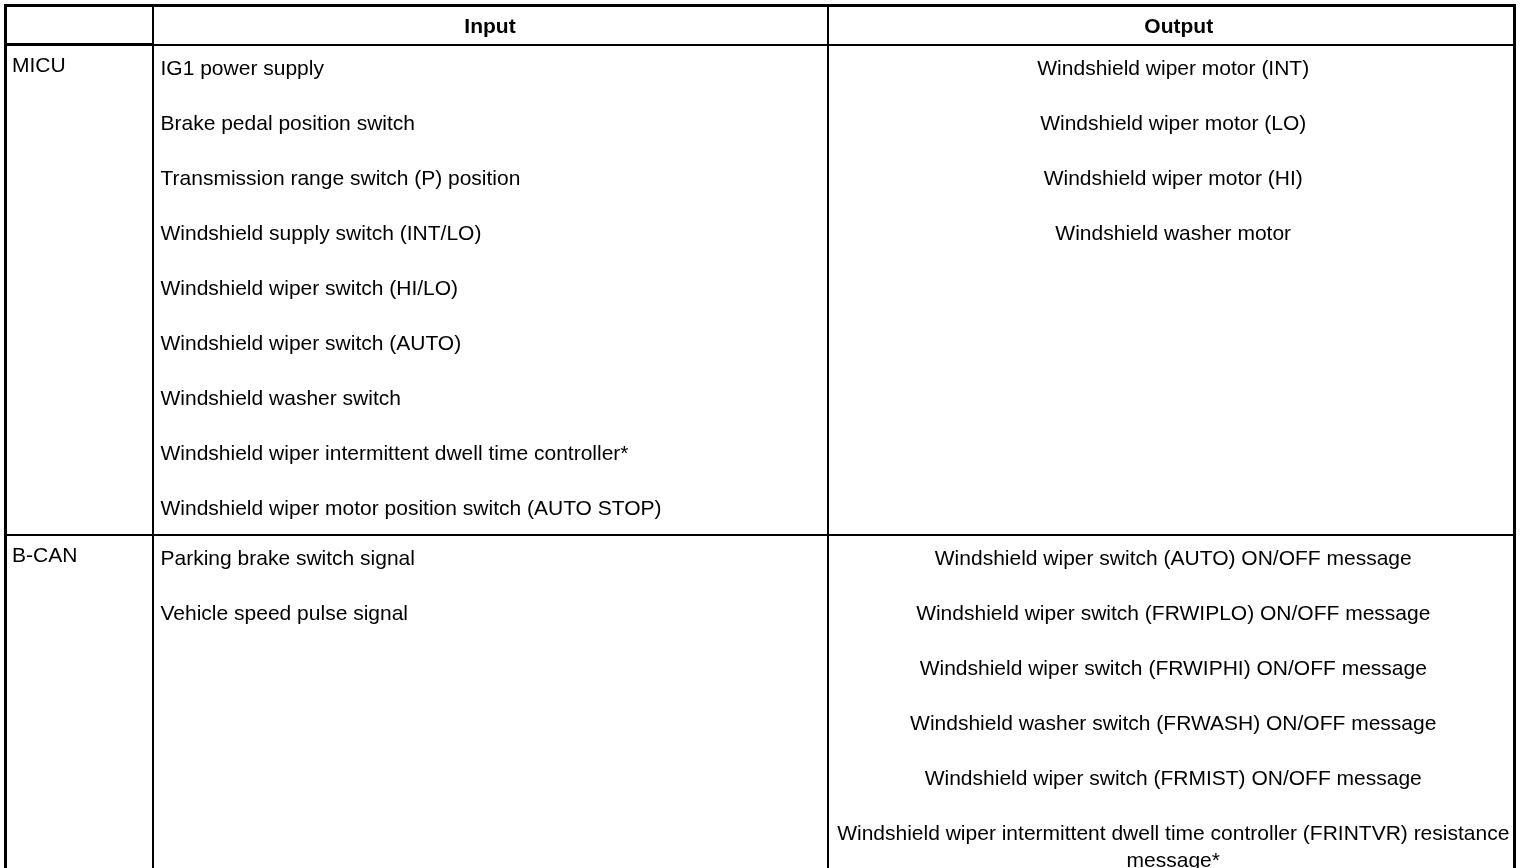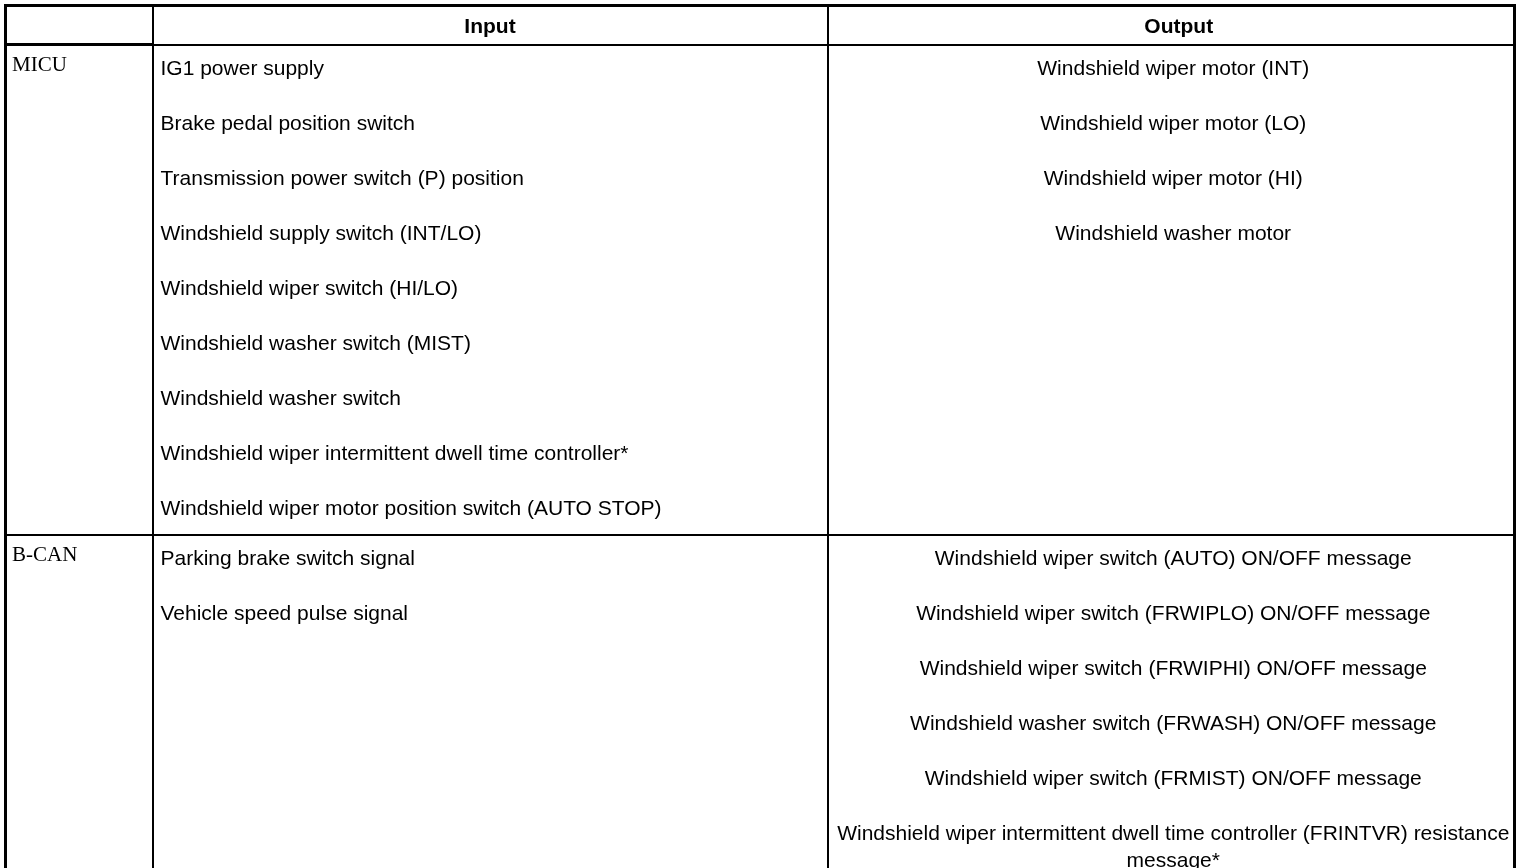--- a/index.html
+++ b/index.html
@@ -84,21 +84,21 @@
     margin: 0 0 28px 0;
     padding: 0;
     font-size: 21px;
     line-height: 27px;
   }
   ul.entry-list li:last-child { margin-bottom: 0; }
 
   
   table.io-table { border-width: 3px; }
   table.io-table thead th:first-child { border-left-width: 3px; }
-  table.io-table tbody td:first-child { border-left-width: 3px; font-family: Liberation Serif, serif; }
+  table.io-table tbody td:first-child { border-left-width: 3px; }
   table.io-table thead th:last-child { border-right-width: 3px; padding-left: 16px; }
   table.io-table tbody td:last-child { border-right-width: 3px; text-align: center; }
   table.io-table tbody tr:last-child td { border-bottom-width: 3px; }
   table.io-table thead th { border-top-width: 3px; }
 </style>
 </head>
 <body>
 
 <div class="sheet">
 
@@ -119,24 +119,24 @@
 
     <tbody>
 
       <tr class="row-micu">
         <td class="module-cell">MICU</td>
 
         <td class="list-cell">
           <ul class="entry-list">
             <li>IG1 power supply</li>
             <li>Brake pedal position switch</li>
-            <li>Transmission power switch (P) position</li>
+            <li>Transmission range switch (P) position</li>
             <li>Windshield supply switch (INT/LO)</li>
             <li>Windshield wiper switch (HI/LO)</li>
-            <li>Windshield washer switch (MIST)</li>
+            <li>Windshield wiper switch (AUTO)</li>
             <li>Windshield washer switch</li>
             <li>Windshield wiper intermittent dwell time controller*</li>
             <li>Windshield wiper motor position switch (AUTO STOP)</li>
           </ul>
         </td>
 
         <td class="list-cell">
           <ul class="entry-list">
             <li>Windshield wiper motor (INT)</li>
             <li>Windshield wiper motor (LO)</li>

